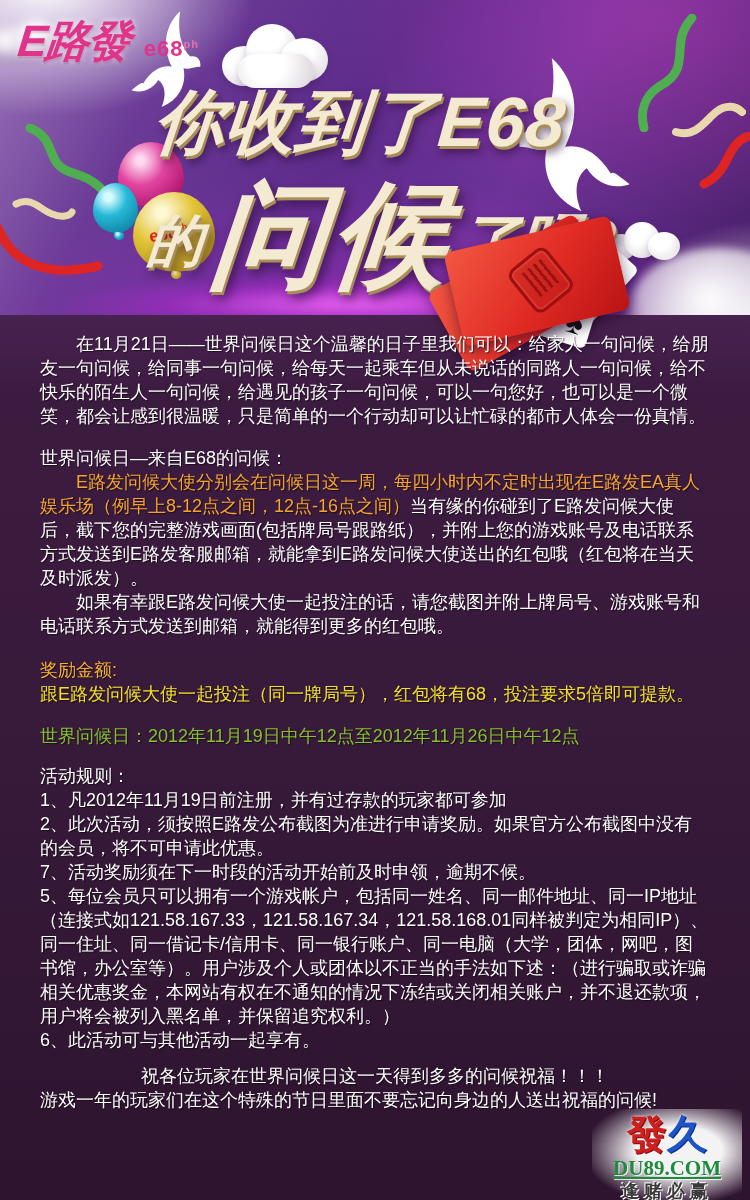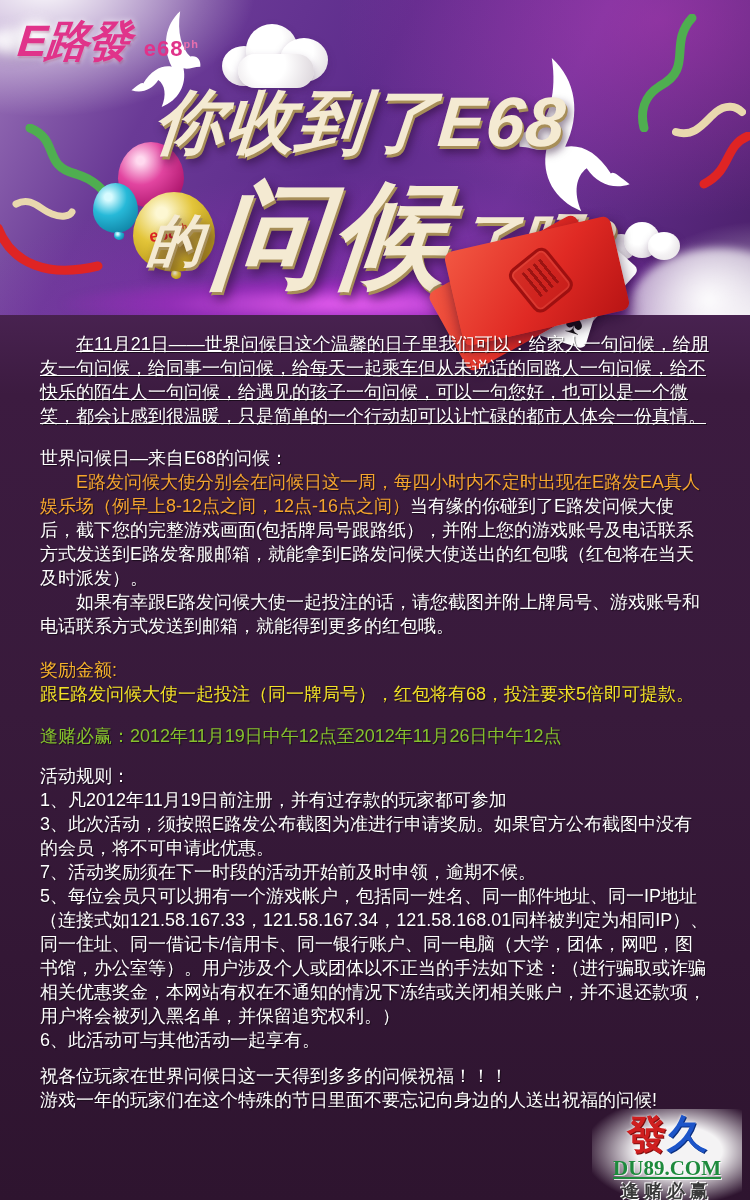--- a/index.html
+++ b/index.html
@@ -81,23 +81,23 @@
   .title2 .t-small{font-size:56px;margin-top:46px;}
   .title2 .t-big{font-size:116px;margin:0 8px;letter-spacing:4px;}
   .title2 .t-tail{font-size:60px;margin-top:44px;}
   
   .body-bg{position:absolute;left:0;top:315px;width:750px;height:885px;
     background:linear-gradient(#482250 0%,#3c1b40 9%,#381a3b 45%,#2e142f 100%);}
   .content{position:absolute;left:40px;top:318px;width:670px;z-index:8;
     font-size:18px;line-height:24px;color:#ffffff;text-shadow:1px 1px 1px rgba(0,0,0,.55);}
   .content p{margin:0;}
   .indent{text-indent:2em;}
-  .mt14{margin-top:14px !important;text-decoration:underline;} .mt18{margin-top:18px !important;}
+  .mt14{margin-top:14px !important;} .mt18{margin-top:18px !important;}
   .mt20{margin-top:20px !important;} .mt16{margin-top:16px !important;}
-  .mt12{margin-top:12px !important;}
+  .mt12{margin-top:12px !important;text-align:center;}
   .orange{color:#f5a52e;}
   .gold-h{color:#f7b32b;}
   .yellow{color:#f2e126;}
   .green{color:#85c22c;}
   
   .watermark{position:absolute;right:8px;bottom:0;width:150px;height:91px;z-index:9;
     background:radial-gradient(ellipse at 58% 46%, rgba(255,255,255,.95) 0 35%, rgba(255,255,255,.35) 62%, rgba(255,255,255,0) 78%);
     text-align:center;}
   .wm-chars{margin-top:4px;font-size:40px;font-weight:bold;font-family:"Liberation Serif","DejaVu Serif",serif;line-height:44px;}
   .wm-red{color:#cf1f1f;text-shadow:1px 1px 0 #7d0f0f,0 0 3px rgba(255,255,255,.9);}
@@ -200,25 +200,25 @@
   <div class="content">
     <p class="indent mt14">在11月21日——世界问候日这个温馨的日子里我们可以：给家人一句问候，给朋友一句问候，给同事一句问候，给每天一起乘车但从未说话的同路人一句问候，给不快乐的陌生人一句问候，给遇见的孩子一句问候，可以一句您好，也可以是一个微笑，都会让感到很温暖，只是简单的一个行动却可以让忙碌的都市人体会一份真情。</p>
 
     <p class="mt18">世界问候日—来自E68的问候：</p>
     <p class="indent"><span class="orange">E路发问候大使分别会在问候日这一周，每四小时内不定时出现在E路发EA真人娱乐场（例早上8-12点之间，12点-16点之间）</span><span>当有缘的你碰到了E路发问候大使后，截下您的完整游戏画面(包括牌局号跟路纸），并附上您的游戏账号及电话联系方式发送到E路发客服邮箱，就能拿到E路发问候大使送出的红包哦（红包将在当天及时派发）。</span></p>
     <p class="indent">如果有幸跟E路发问候大使一起投注的话，请您截图并附上牌局号、游戏账号和电话联系方式发送到邮箱，就能得到更多的红包哦。</p>
 
     <p class="gold-h mt20">奖励金额:</p>
     <p class="yellow">跟E路发问候大使一起投注（同一牌局号），红包将有68，投注要求5倍即可提款。</p>
 
-    <p class="green mt18"><span>逢赌必赢：</span><span>2012年11月19日中午12点至2012年11月26日中午12点</span></p>
+    <p class="green mt18"><span>世界问候日：</span><span>2012年11月19日中午12点至2012年11月26日中午12点</span></p>
 
     <p class="mt16">活动规则：</p>
     <p>1、凡2012年11月19日前注册，并有过存款的玩家都可参加</p>
-    <p>3、此次活动，须按照E路发公布截图为准进行申请奖励。如果官方公布截图中没有的会员，将不可申请此优惠。</p>
+    <p>2、此次活动，须按照E路发公布截图为准进行申请奖励。如果官方公布截图中没有的会员，将不可申请此优惠。</p>
     <p>7、活动奖励须在下一时段的活动开始前及时申领，逾期不候。</p>
     <p>5、每位会员只可以拥有一个游戏帐户，包括同一姓名、同一邮件地址、同一IP地址（连接式如121.58.167.33，121.58.167.34，121.58.168.01同样被判定为相同IP）、同一住址、同一借记卡/信用卡、同一银行账户、同一电脑（大学，团体，网吧，图书馆，办公室等）。用户涉及个人或团体以不正当的手法如下述：（进行骗取或诈骗相关优惠奖金，本网站有权在不通知的情况下冻结或关闭相关账户，并不退还款项，用户将会被列入黑名单，并保留追究权利。）</p>
     <p>6、此活动可与其他活动一起享有。</p>
 
     <p class="mt12">祝各位玩家在世界问候日这一天得到多多的问候祝福！！！</p>
     <p>游戏一年的玩家们在这个特殊的节日里面不要忘记向身边的人送出祝福的问候!</p>
   </div>
 
   <div class="watermark">
     <div class="wm-chars"><span class="wm-red">發</span><span class="wm-blue">久</span></div>

